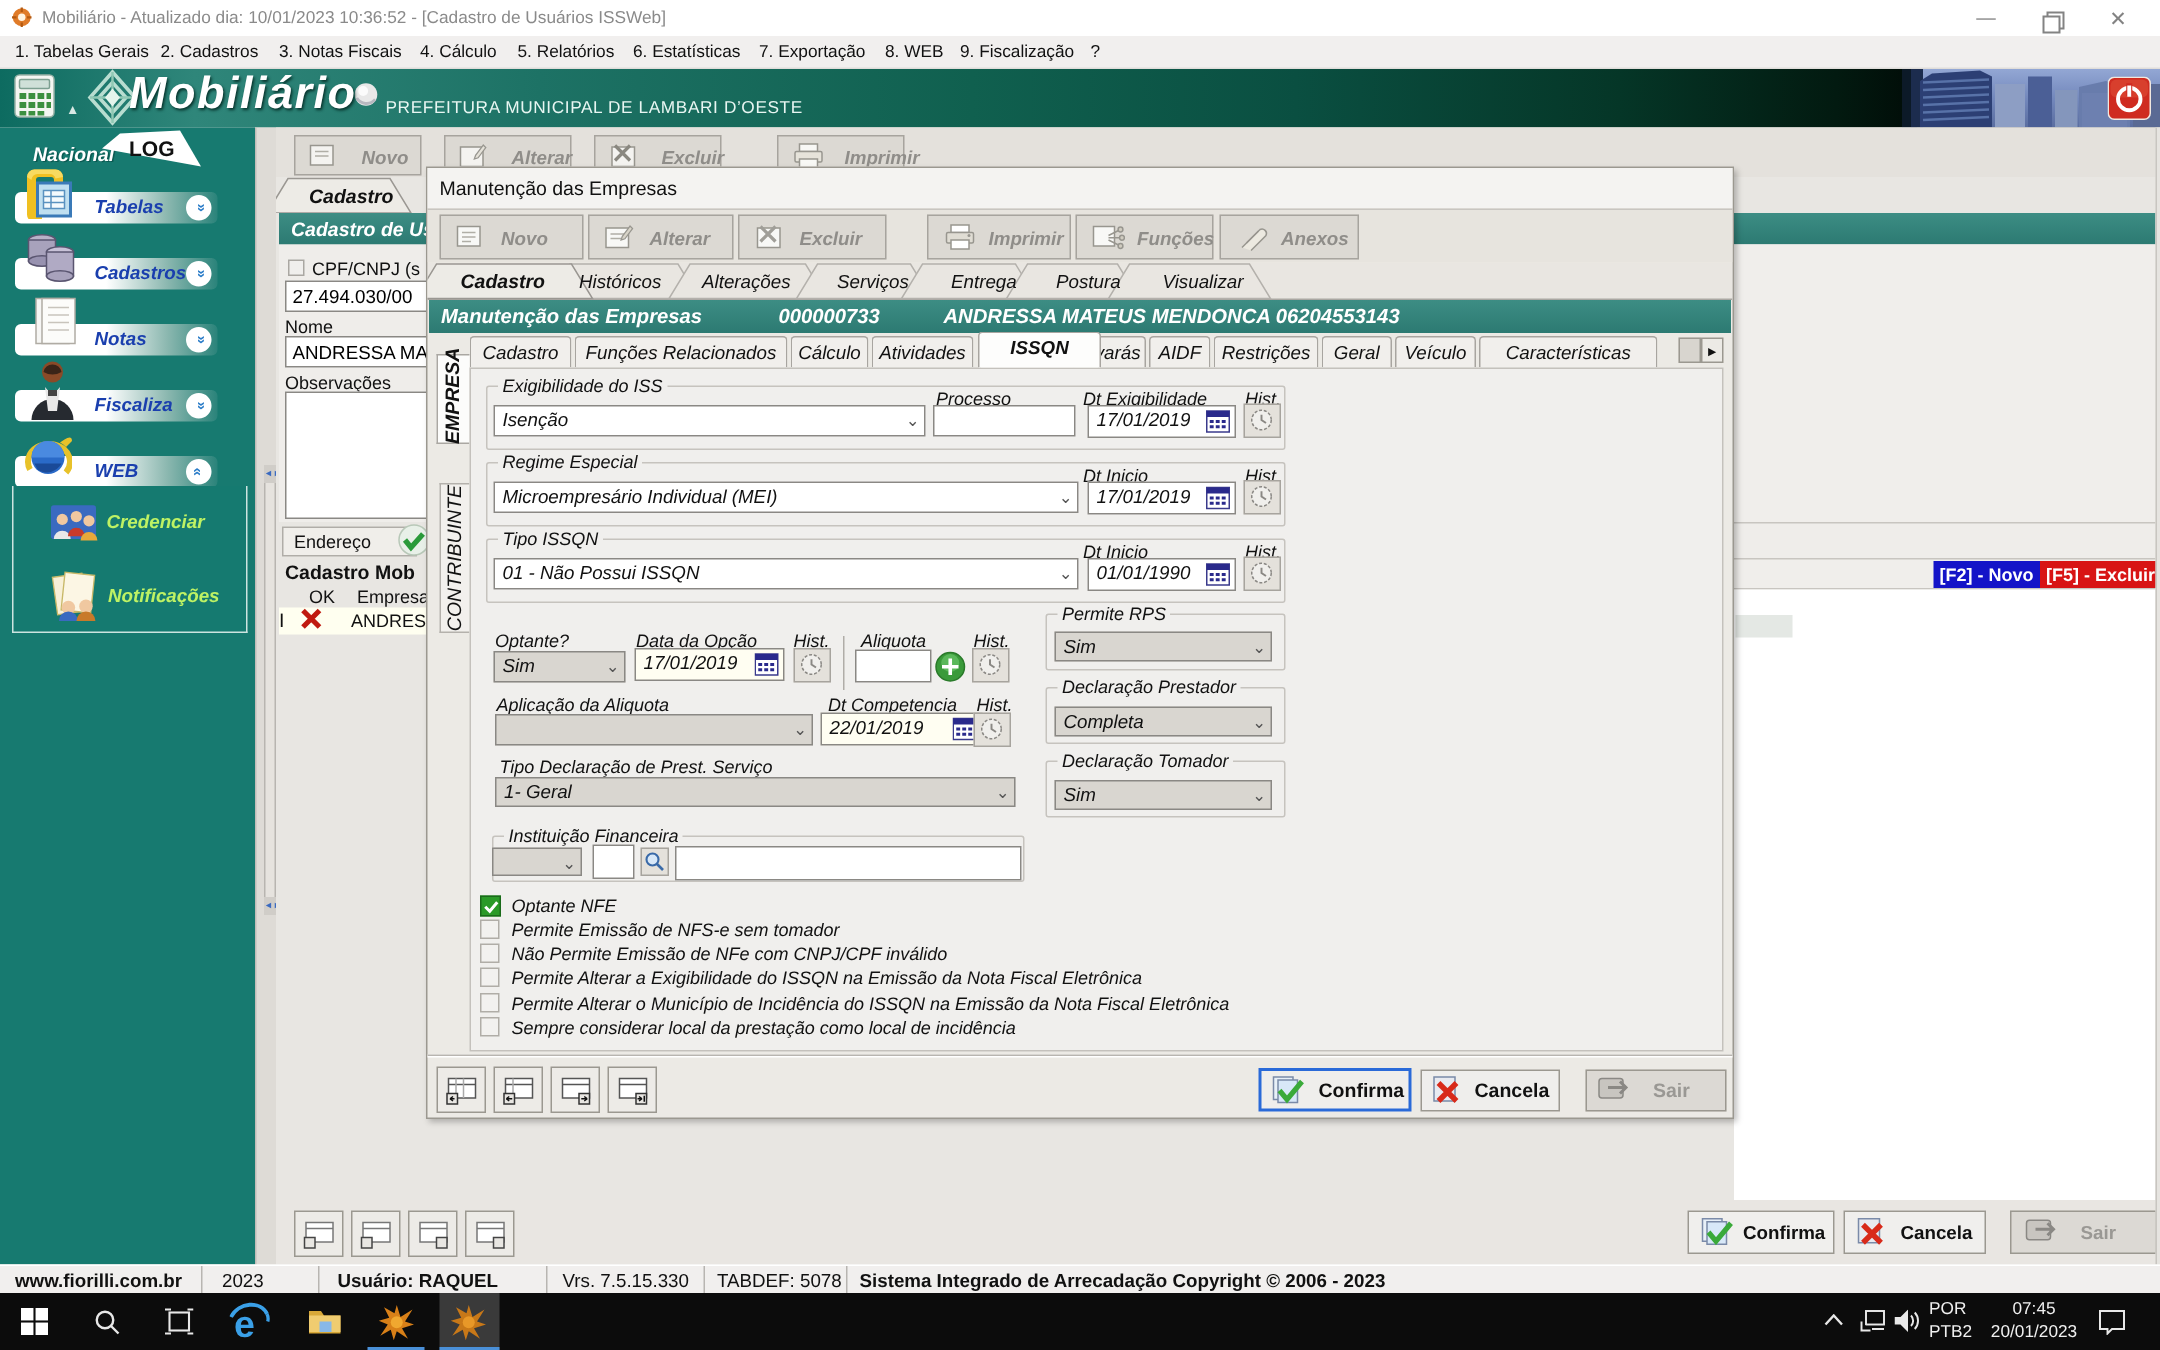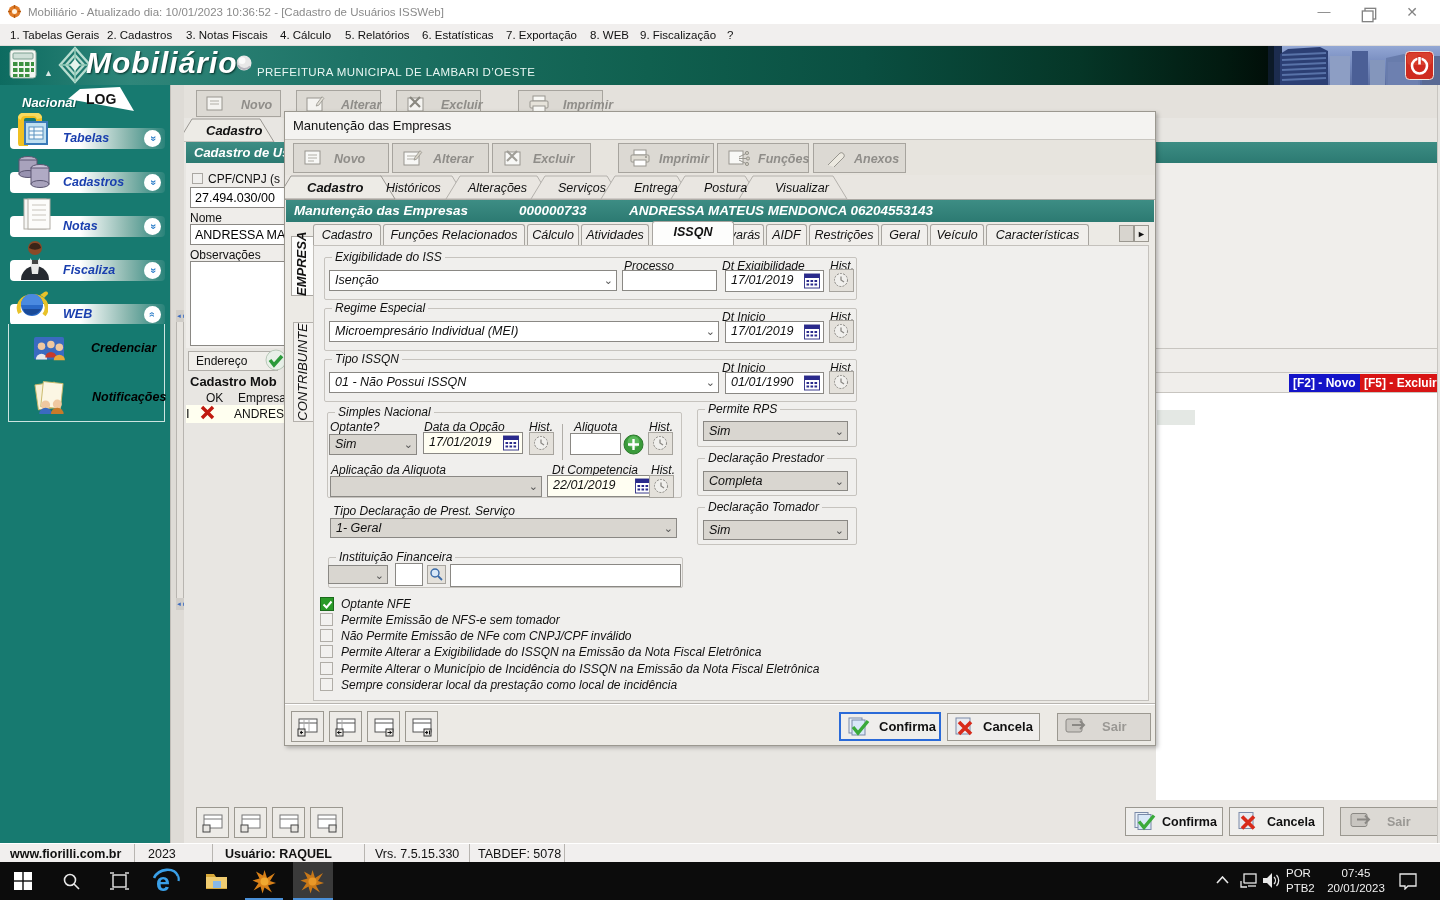--- a/index.html
+++ b/index.html
@@ -13,25 +13,25 @@
 
 #menubar { left:0; top:24px; width:1440px; height:22px; background:#f1efee; border-bottom:1px solid #e0ddda; font-size:11.5px; color:#111; }
 #menubar span { position:absolute; top:5px; }
 
 #header { left:0; top:46px; width:1440px; height:39px;
  background:linear-gradient(to right,#0d6b60 0%,#2f867a 9%,#1d7265 25%,#10604f 45%,#0a4f41 60%,#053627 75%,#021a10 85%,#000 92%); }
 #hlogo { position:absolute; left:86px; top:0px; font-size:30px; font-weight:bold; font-style:italic; color:#fff; text-shadow:1px 1px 2px #07332c; letter-spacing:1px; }
 #hpref { position:absolute; left:257px; top:20px; font-size:11.5px; color:#e8f6f2; letter-spacing:.4px; }
 
 #sidebar { left:0; top:85px; width:170px; height:758px; background:#177a70; }
-.sideitem { position:absolute; left:10px; width:155px; height:21px; border-radius:4px;
+.sideitem { position:absolute; left:10px; width:135px; height:21px; border-radius:4px;
  background:linear-gradient(to right,#ffffff 0%,#ffffff 45%,#8cb8b0 75%,#2a837a 100%); }
 .sideitem .lbl { position:absolute; left:53px; top:3px; font-size:12.5px; font-weight:bold; font-style:italic; color:#1a3fae; }
 .chev { position:absolute; right:4px; top:2px; width:17px; height:17px; border-radius:50%; background:#fff; color:#2a7cc8; font-size:10px; text-align:center; line-height:16px; font-weight:bold; transform:rotate(90deg); }
-.subitem { position:absolute; font-size:12.5px; font-weight:bold; font-style:italic; color:#000000;margin-left:20px; }
+.subitem { position:absolute; font-size:12.5px; font-weight:bold; font-style:italic; color:#bef264; }
 
 #mainwin { left:184px; top:85px; width:1256px; height:758px; background:#e8e6e2; }
 .tbtn { position:absolute; top:5px; height:27px; background:#dcd9d3; border:1px solid #a7a49e; }
 .tbtn .ic { position:absolute; left:9px; top:4px; }
 .tbtn .cap { position:absolute; left:44px; top:7px; font-size:12.5px; font-weight:bold; font-style:italic; color:#8f8d89; }
 .tealbar { background:linear-gradient(to bottom,#3d8d84,#2c7a72); color:#fff; font-weight:bold; font-style:italic; font-size:13px; }
 
 #statusbar { left:0; top:843px; width:1440px; height:19px; background:#f1efee; border-top:1px solid #fff; font-size:12.5px; color:#111; }
 .stsec { position:absolute; top:0; height:19px; border-right:1px solid #b8b5b1; }
 .stsec span { position:absolute; top:3px; white-space:nowrap; }
@@ -398,20 +398,23 @@
       </div>
   <div class="stsec" style="left:213px;width:152px">
         <span style="left:12px;font-weight:bold">Usuário: RAQUEL</span>
       </div>
   <div class="stsec" style="left:365px;width:105px">
         <span style="left:10px">Vrs. 7.5.15.330</span>
       </div>
   <div class="stsec" style="left:470px;width:95px">
         <span style="left:8px">TABDEF: 5078</span>
       </div>
+  <div class="stsec" style="left:565px;width:875px;border-right:none">
+        <span style="left:8px;font-weight:bold">Sistema Integrado de Arrecadação Copyright © 2006 - 2023</span>
+      </div>
 </div>
 <div class="abs" id="taskbar">
   <svg style="position:absolute;left:14px;top:10px" width="18" height="18" viewBox="0 0 18 18" fill="#fff">
         <rect x="0" y="0" width="8.3" height="8.3"></rect>
         <rect x="9.7" y="0" width="8.3" height="8.3"></rect>
         <rect x="0" y="9.7" width="8.3" height="8.3"></rect>
         <rect x="9.7" y="9.7" width="8.3" height="8.3"></rect>
       </svg>
   <svg style="position:absolute;left:62px;top:10px" width="18" height="18" viewBox="0 0 18 18" fill="none" stroke="#e8e8e8" stroke-width="1.6">
         <circle cx="8" cy="8" r="5.5"></circle>
@@ -556,21 +559,21 @@
   <div class="itab" style="left:28px;width:68px">Cadastro</div>
   <div class="itab" style="left:98px;width:142px">Funções Relacionados</div>
   <div class="itab" style="left:242px;width:52px">Cálculo</div>
   <div class="itab" style="left:296px;width:68px">Atividades</div>
   <div class="itab sel" style="left:367px;width:82px">ISSQN</div>
   <div class="itab" style="left:430px;width:49px">Alvarás</div>
   <div class="itab" style="left:481px;width:41px">AIDF</div>
   <div class="itab" style="left:524px;width:70px">Restrições</div>
   <div class="itab" style="left:596px;width:47px">Geral</div>
   <div class="itab" style="left:645px;width:54px">Veículo</div>
-  <div class="itab" style="left:701px;width:103px">Características</div>
+  <div class="itab" style="left:701px;width:119px">Características</div>
   <div class="btn3d" style="left:834px;top:113px;width:15px;height:17px;background:#d8d5cf"></div>
   <div class="btn3d" style="left:849px;top:113px;width:15px;height:17px;background:#eceae5;text-align:center;font-size:9px;line-height:16px;color:#111">►</div>
 
   <div style="position:absolute;left:6px;top:124px;width:22px;height:60px;background:#fcfcfb;border:1px solid #aaa7a2;border-right:none"></div>
   <div style="position:absolute;left:-13px;top:143px;width:60px;height:22px;font-size:13px;font-weight:bold;font-style:italic;color:#111;transform:rotate(-90deg);text-align:center;line-height:22px">EMPRESA</div>
   <div style="position:absolute;left:8px;top:210px;width:20px;height:100px;background:#f2f0ed;border:1px solid #b4b1ac;border-right:none"></div>
   <div style="position:absolute;left:-32px;top:250px;width:100px;height:20px;font-size:13px;font-style:italic;color:#111;transform:rotate(-90deg);text-align:center;line-height:20px">CONTRIBUINTE</div>
 
   <div id="formarea" style="position:absolute;left:28px;top:133px;width:836px;height:456px;background:#f0efed;border:1px solid #c4c1bc"></div>
 
@@ -656,23 +659,20 @@
             <rect x="10.5" y="10.5" width="2.6" height="2"></rect>
           </g>
         </svg>
       </div>
   <div class="flabel" style="left:545px;top:249px">Hist.</div>
   <div class="hist" style="left:544px;top:259px"><svg width="18" height="17" viewBox="0 0 18 17" style="margin:2px 0 0 3px">
           <circle cx="8" cy="8" r="6.5" fill="#f0efec" stroke="#8a8884" stroke-dasharray="2 1.2"></circle>
           <path d="M8 4.5 V8 l3 2" fill="none" stroke="#8a8884" stroke-width="1.3"></path>
         </svg></div>
 
-  <div class="grp" style="left:42px;top:300px;width:355px;height:86px">
-        <span>Simples Nacional</span>
-      </div>
   <div class="flabel" style="left:45px;top:308px">Optante?</div>
   <div class="combo dis" style="left:44px;top:322px;width:88px;height:21px">
         <span class="val">Sim</span>
         <span class="arr">⌄</span>
       </div>
   <div class="flabel" style="left:139px;top:308px">Data da Opção</div>
   <div class="datef" style="left:138px;top:320px;width:100px;height:22px;background:#fffef2">
         <span class="val">17/01/2019</span>
         <svg class="calic" style="right:2px" viewBox="0 0 17 16">
           <rect x="0.5" y="1" width="15" height="14" fill="#fff" stroke="#3a3a8c"></rect>

